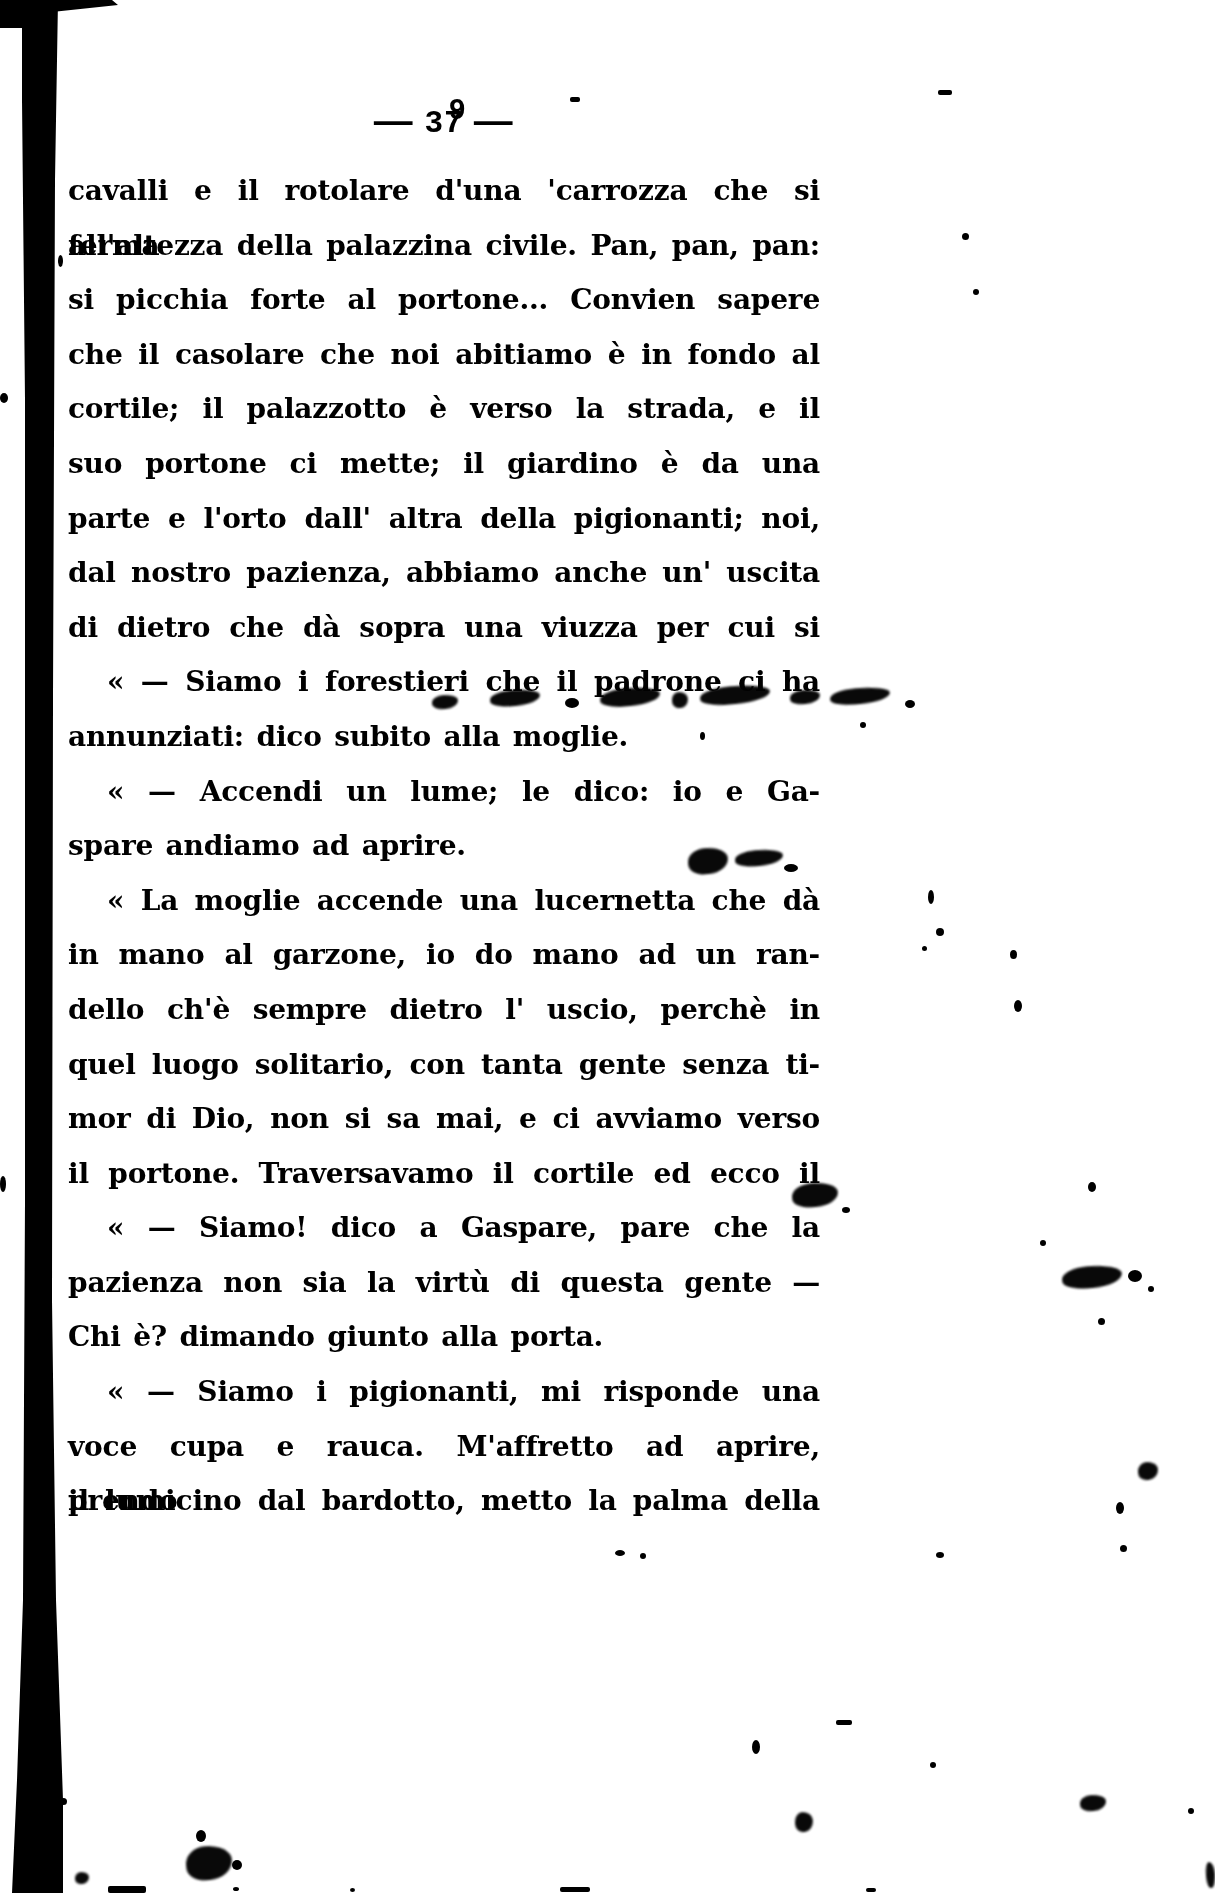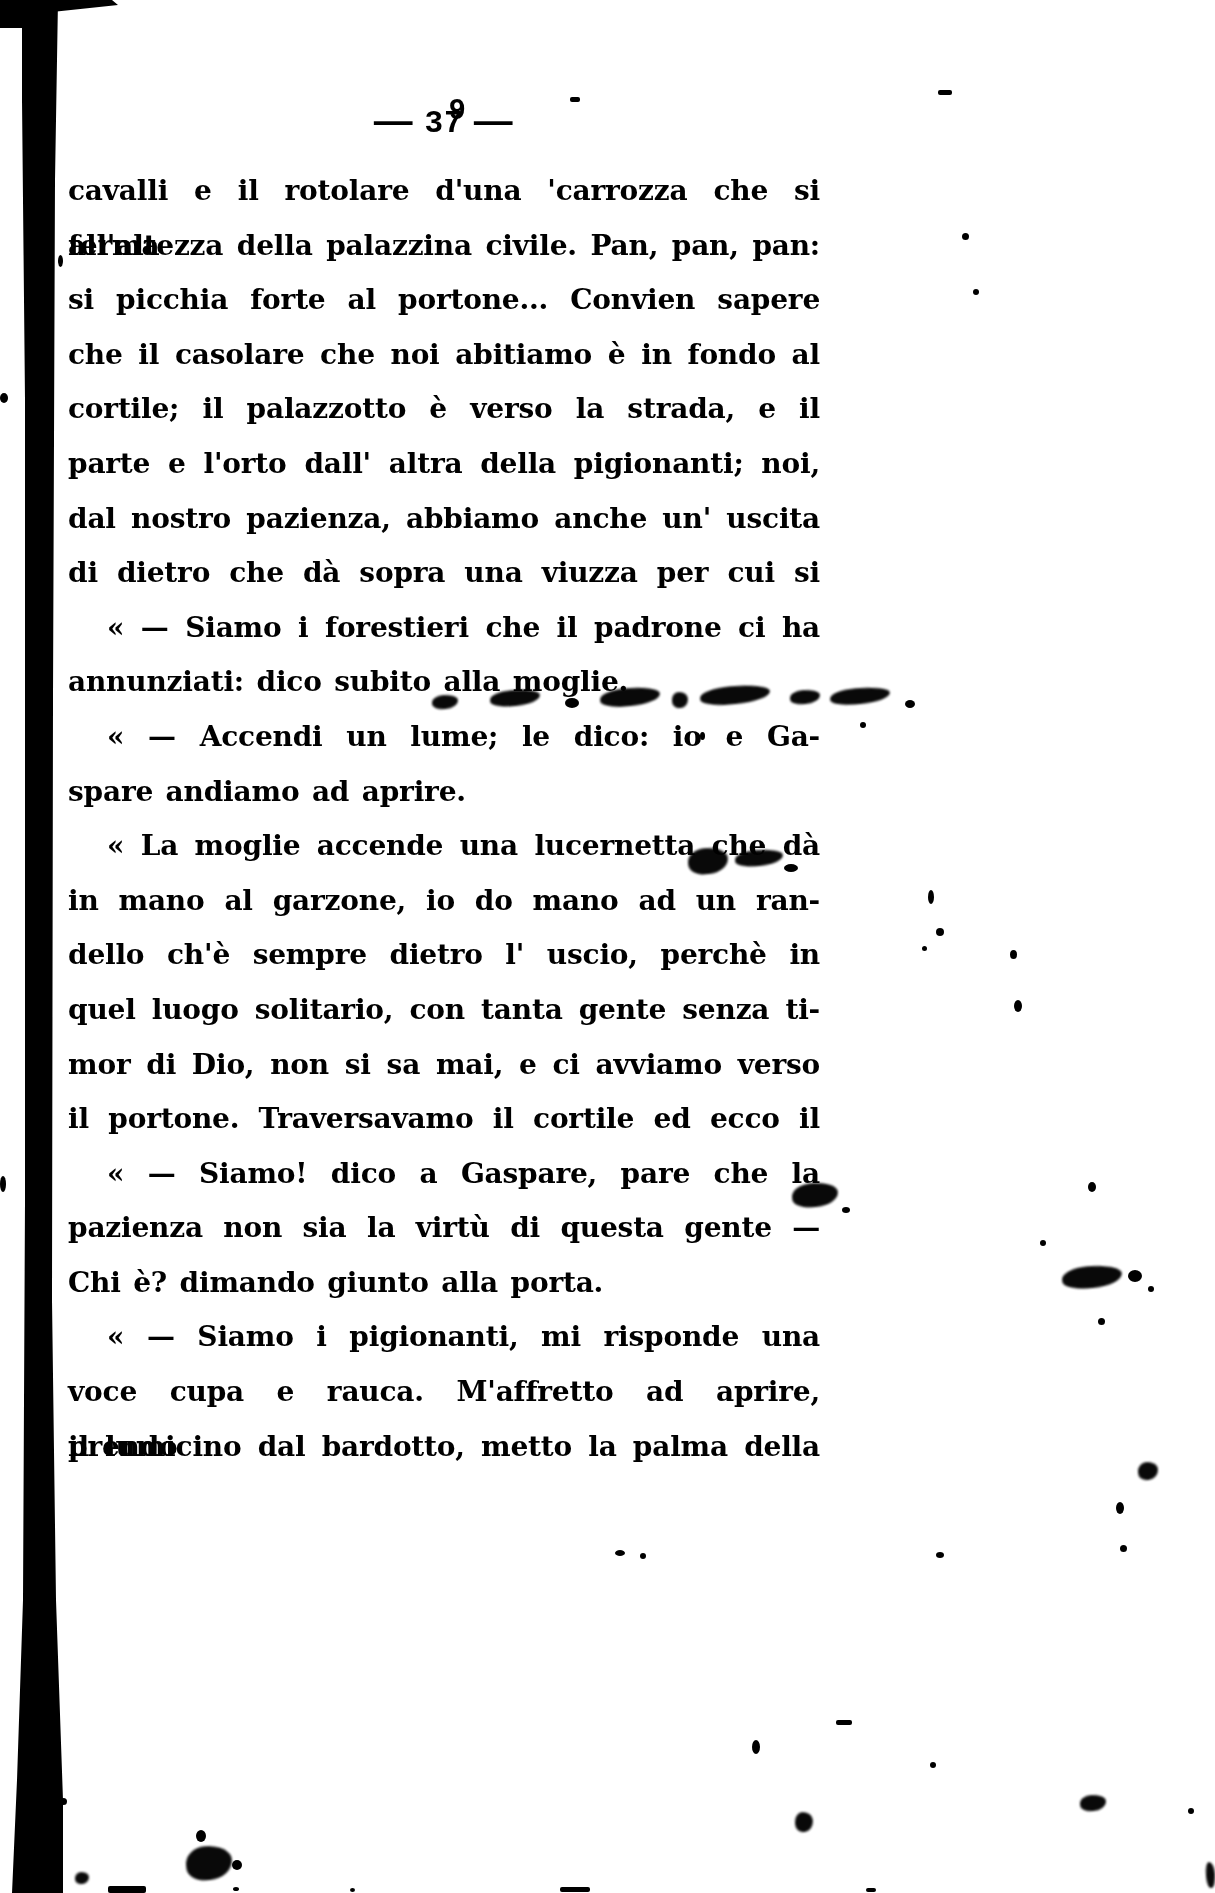--- a/index.html
+++ b/index.html
@@ -74,20 +74,21 @@
   <div class="page-header">
     <span class="dash">—</span><span class="page-number"><span>37</span><span class="ghost-digit">9</span></span><span class="dash">—</span>
   </div>
 
   <div class="text-block">
       <div class="line justify">cavalli e il rotolare d'una 'carrozza che si ferma</div>
       <div class="line justify">all'altezza della palazzina civile. Pan, pan, pan:</div>
       <div class="line justify">si picchia forte al portone... Convien sapere</div>
       <div class="line justify">che il casolare che noi abitiamo è in fondo al</div>
       <div class="line justify">cortile; il palazzotto è verso la strada, e il</div>
+      <div class="line justify">suo portone ci mette; il giardino è da una</div>
       <div class="line justify">parte e l'orto dall' altra della pigionanti; noi,</div>
       <div class="line justify">dal nostro pazienza, abbiamo anche un' uscita</div>
       <div class="line justify">di dietro che dà sopra una viuzza per cui si</div>
       <div class="line indent justify">« — Siamo i forestieri che il padrone ci ha</div>
       <div class="line">annunziati: dico subito alla moglie.</div>
       <div class="line indent justify">« — Accendi un lume; le dico: io e Ga-</div>
       <div class="line">spare andiamo ad aprire.</div>
       <div class="line indent justify">« La moglie accende una lucernetta che dà</div>
       <div class="line justify">in mano al garzone, io do mano ad un ran-</div>
       <div class="line justify">dello ch'è sempre dietro l' uscio, perchè in</div>

